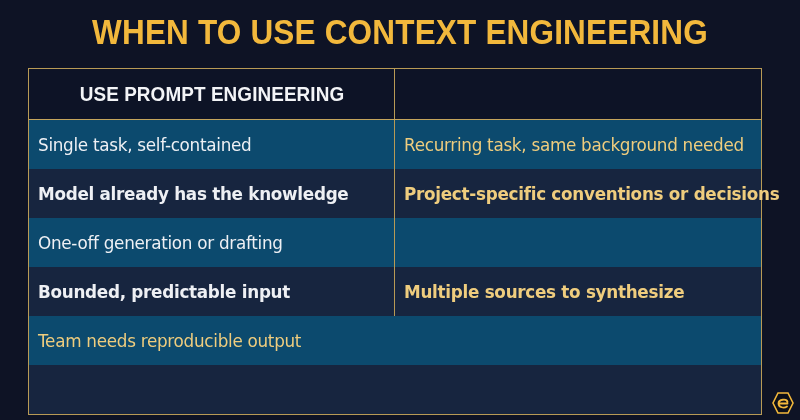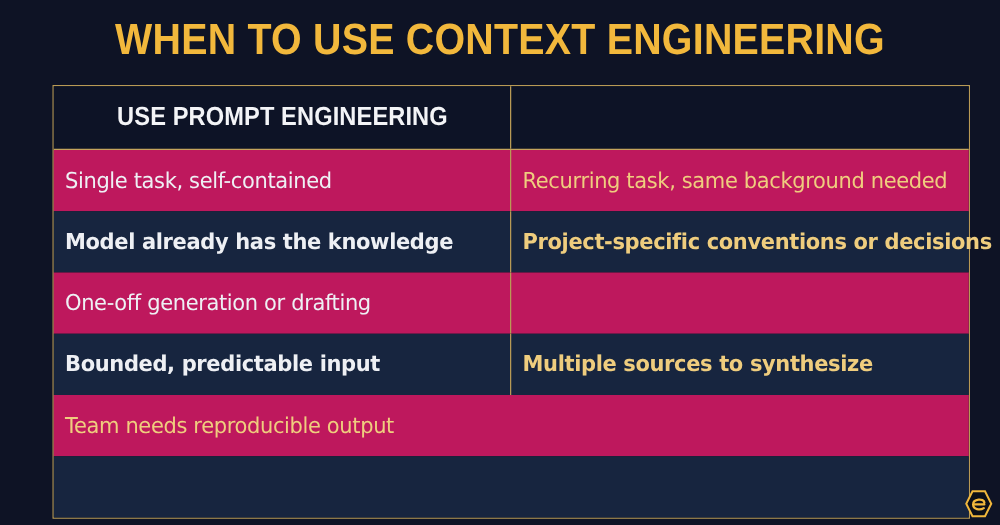--- a/index.html
+++ b/index.html
@@ -18,21 +18,21 @@
     color: #f2b83c;
     font-weight: 700;
     font-size: 35px;
     letter-spacing: 0.2px;
     transform: scaleX(0.9);
     transform-origin: center;
     line-height: 40px;
   }
   .table {
     position: absolute;
-    left: 42px; top: 68px;
+    left: 28px; top: 68px;
     width: 734px; height: 347px;
     border: 1.5px solid #b89a55;
     background: #0b1020;
   }
   .row {
     position: absolute;
     left: 0; width: 100%;
     display: flex;
   }
   .header-row {
@@ -51,21 +51,21 @@
   .header-row .cell { justify-content: center; }
   .hdr-text {
     font-weight: 700;
     font-size: 21px;
     transform: scaleX(0.9);
     letter-spacing: 0.1px;
   }
   .hdr-left { color: #f3f4f7; }
   .hdr-right { color: #f2b83c; }
   .body-row { height: 49px; }
-  .body-row.dark { background: #be185d; text-align: center; }
+  .body-row.dark { background: #0c4a6e; text-align: center; }
   .body-row.light { background: #17253f; font-weight: bold; }
   .body-row .cell { padding-left: 9px; }
   .body-text {
     font-size: 17.5px;
     font-family: "DejaVu Sans", "Liberation Sans", sans-serif;
     letter-spacing: -0.3px;
     transform: scaleX(0.96);
     transform-origin: left center;
     white-space: nowrap;
   }

